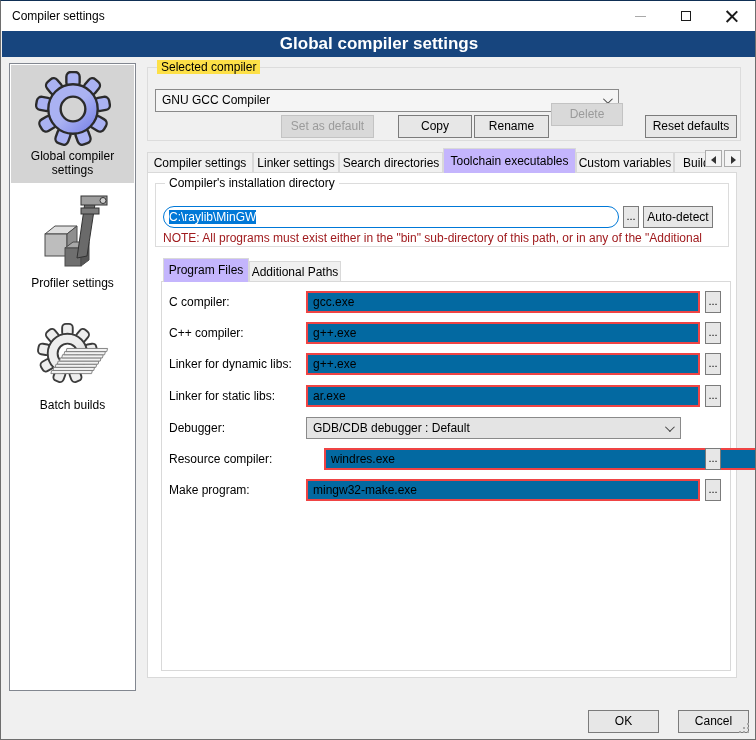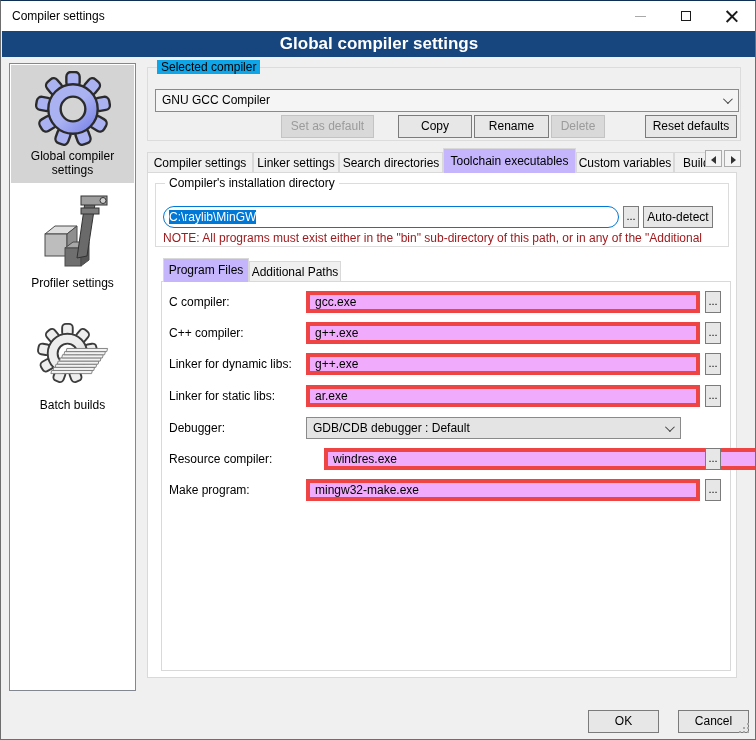--- a/index.html
+++ b/index.html
@@ -25,30 +25,30 @@
   
   .sidebar { position:absolute; left:8px; top:62px; width:127px; height:628px; background:#fff; border:1px solid #828790; }
   .side-item { position:absolute; left:1px; width:123px; text-align:center; cursor:default; }
   .side-item .ic { display:block; margin:6px auto 2px auto; }
   .side-item .lbl { display:block; padding:0 6px 6px 6px; line-height:14px; }
   .side-item.selected { background:#d4d4d4; }
   .si-1 { top:1px; } .si-2 { top:122px; } .si-3 { top:252px; }
   
   .groupbox { position:absolute; border:1px solid #dcdcdc; }
   .groupbox > .gb-label { position:absolute; top:-8px; left:9px; padding:0 4px; }
-  .gb-on-gray > .gb-label { background:#0ea5e9; }
+  .gb-on-gray > .gb-label { background:#fde047; }
   .gb-on-white > .gb-label { background:#fff; }
   
   .combo { position:absolute; height:23px; border:1px solid #8a8a8a; background:#f5f5f5; line-height:21px; padding-left:6px; cursor:default; }
   .combo.gray { background:#e4e4e4; }
   .combo .chev { position:absolute; right:8px; top:7px; width:7px; height:7px;
     border-right:1.5px solid #444; border-bottom:1.5px solid #444; transform: rotate(45deg) translateY(-2px); }
   .btn { position:absolute; height:23px; background:#e7e7e7; border:1px solid #7b7b7b; text-align:center; line-height:21px; cursor:default; }
   .btn.disabled { background:#d9d9d9; border-color:#c3c3c3; color:#9b9b9b; }
-  .txt { position:absolute; height:22px; border:4px solid #ef4444; background:#f0abfc; padding:0 5px; font:12px "Liberation Sans", sans-serif; }
+  .txt { position:absolute; height:22px; border:2px solid #ef4444; background:#0369a1; padding:0 5px; font:12px "Liberation Sans", sans-serif; }
   .txt-focused { border:1px solid #0078d7; line-height:20px; background:#fff; overflow:hidden; white-space:nowrap; }
   .txt-focused .sel { background:#0078d7; color:#fff; }
   .browse { width:16px; font-size:11px; line-height:19px; }
   
   .tab { position:absolute; border:1px solid #d9d9d9; border-bottom:none; background:#f0f0f0;
     text-align:center; white-space:nowrap; overflow:hidden; cursor:default; }
   .tab.active { background:#c4b5fd; z-index:3; }
   .panel { position:absolute; background:#fff; border:1px solid #d9d9d9; }
   .tabscroll-patch { position:absolute; left:704px; top:147px; width:37px; height:24px; background:#f0f0f0; z-index:4; }
   .tsbtn { position:absolute; top:2px; width:17px; height:17px; background:#f4f4f4; border:1px solid #ababab; }
@@ -169,28 +169,28 @@
           <rect x="40.5" y="28.6" width="44" height="3.4" transform="skewX(-14)"></rect>
         </g>
       </svg>
       <span class="lbl">Batch builds</span>
     </div>
   </div>
 
   <div class="groupbox gb-on-gray" style="left:146px; top:66px; width:594px; height:74px;">
     <span class="gb-label">Selected compiler</span>
   </div>
-  <div class="combo" style="left:154px; top:88px; width:584px;">
+  <div class="combo" style="left:154px; top:88px; width:464px;">
     <span>GNU GCC Compiler</span>
     <span class="chev"></span>
   </div>
   <div class="btn disabled" style="left:280px; top:114px; width:93px;">Set as default</div>
   <div class="btn" style="left:397px; top:114px; width:74px;">Copy</div>
   <div class="btn" style="left:473px; top:114px; width:75px;">Rename</div>
-  <div class="btn disabled" style="left:550px; top:114px; width:54px;">Delete</div>
+  <div class="btn disabled" style="left:550px; top:102px; width:72px;">Delete</div>
   <div class="btn" style="left:644px; top:114px; width:92px;">Reset defaults</div>
 
   <div class="tab" style="left:146px; top:151px; width:106px; height:20px; line-height:20px;">Compiler settings</div>
   <div class="tab" style="left:252px; top:151px; width:86px; height:20px; line-height:20px;">Linker settings</div>
   <div class="tab" style="left:338px; top:151px; width:104px; height:20px; line-height:20px;">Search directories</div>
   <div class="tab active" style="left:442px; top:147px; width:133px; height:25px; line-height:24px;">Toolchain executables</div>
   <div class="tab" style="left:575px; top:151px; width:98px; height:20px; line-height:20px;">Custom variables</div>
   <div class="tab" style="left:673px; top:151px; width:32px; height:20px; line-height:20px; text-align:left; padding-left:8px;">Build options</div>
   <div class="tabscroll-patch">
     <div class="tsbtn left">

